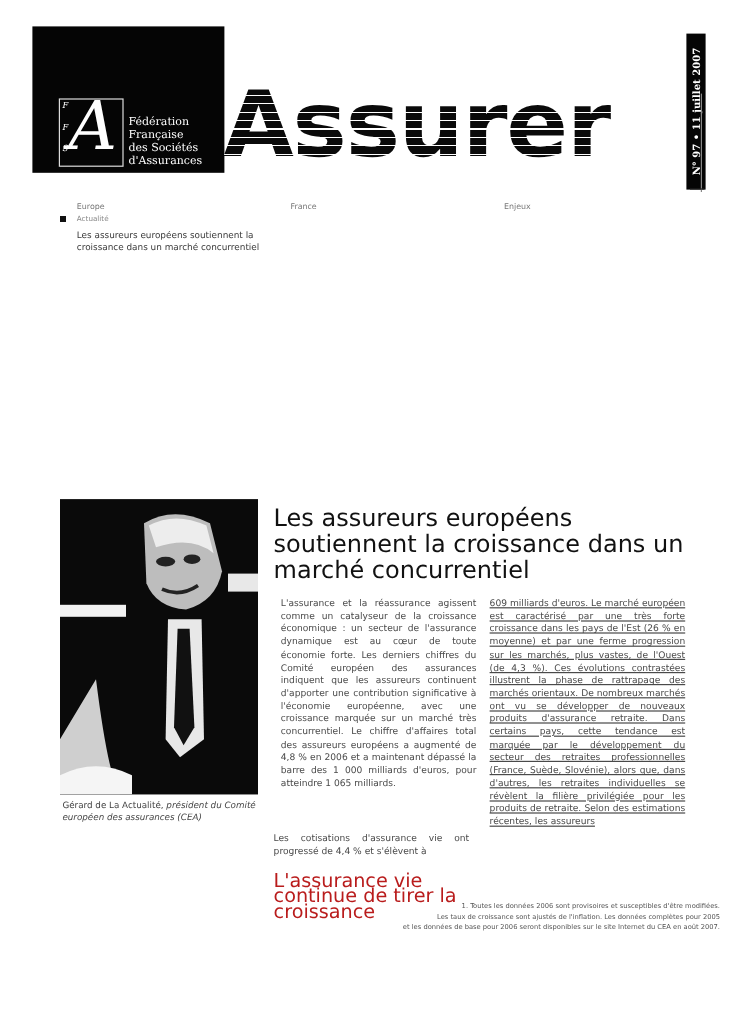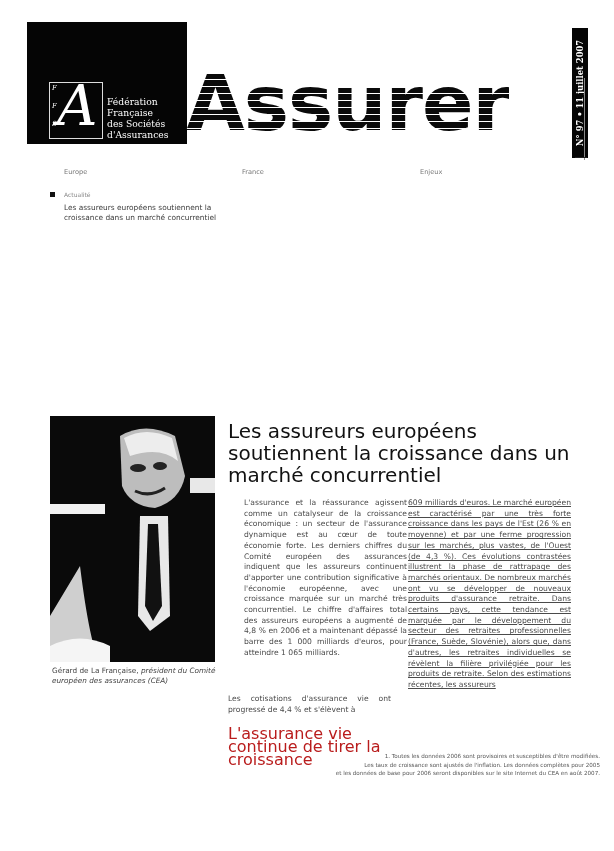--- a/index.html
+++ b/index.html
@@ -13,35 +13,35 @@
   #logo-text{left:80px;top:74px;color:#fff;font-family:"DejaVu Serif",serif;font-size:9.2px;line-height:11px;}
   #brand-title{left:186px;top:66px;font-family:"DejaVu Sans",sans-serif;font-weight:bold;font-size:76px;letter-spacing:-1px;line-height:1;color:#0a0a0a;
     background:repeating-linear-gradient(to bottom,#0a0a0a 0px,#0a0a0a 6px,#ffffff 6px,#ffffff 7px);-webkit-background-clip:text;background-clip:text;-webkit-text-fill-color:transparent;}
   #issue-band{left:572px;top:28px;width:16px;height:130px;background:#050505;}
   #issue-text{left:572px;top:28px;width:16px;height:130px;display:flex;align-items:center;justify-content:center;}
   #issue-text span{transform:rotate(-90deg);white-space:nowrap;color:#fff;font-family:"DejaVu Serif",serif;font-weight:bold;font-size:8.4px;}
   #issue-rule{left:584px;top:78px;width:1px;height:82px;background:#888;}
   #issue-under{left:575px;top:157px;width:12px;height:1px;background:#222;}
   
   .sum-col{width:175px;font-size:7.4px;line-height:9.5px;color:#3a3a3a;}
-  .sum-label{font-size:6.6px;color:#777;margin-bottom:12px;margin-left:14px;}
+  .sum-label{font-size:6.6px;color:#777;margin-bottom:0;margin-left:14px;}
   .sum-item{position:relative;padding-left:14px;margin-bottom:14px;}
   .sum-bullet{position:absolute;left:0;top:2px;width:5px;height:5px;background:#111;}
   .sum-tag{font-size:6px;color:#888;margin-bottom:4px;display:block;}
   .sum-text{display:block;}
   
   #photo{left:50px;top:416px;width:165px;height:246px;background:#0a0a0a;overflow:hidden;}
   #photo svg{display:block;}
   #caption{left:52px;top:666px;width:180px;font-size:7.3px;line-height:10px;color:#444;}
   #caption .role{font-style:italic;}
   
   #headline{left:228px;top:420px;width:370px;font-family:"DejaVu Sans",sans-serif;font-size:20px;line-height:22px;color:#111;font-weight:500;}
   
   .body-col{width:163px;font-size:7.6px;line-height:10.7px;color:#4a4a4a;text-align:justify;}
-  #col1{left:244px;top:498px;}
+  #col1{left:234px;top:498px;}
   #col2{left:408px;top:498px;text-decoration:underline;}
   #subhead{left:228px;top:683px;width:170px;font-size:16px;line-height:13px;color:#b91c1c;margin-top:44px;}
   #col1b{left:228px;top:694px;}
   #footnote{left:300px;top:752px;width:300px;font-size:5.6px;line-height:8.5px;color:#555;text-align:right;}
 </style>
 </head>
 <body>
 
 <div id="logo-block" class="abs">
   <div id="logo-frame" class="abs"></div>
@@ -93,21 +93,21 @@
     <ellipse cx="88" cy="52" rx="8" ry="4" fill="#222"></ellipse>
     <ellipse cx="110" cy="50" rx="7" ry="4" fill="#222"></ellipse>
     <path d="M85 75 Q100 82 115 72" stroke="#222" stroke-width="3" fill="none"></path>
     <path d="M90 100 L118 100 L120 200 L100 215 L88 200 Z" fill="#e8e8e8"></path>
     <path d="M98 108 L108 108 L112 190 L103 205 L95 190 Z" fill="#111"></path>
     <path d="M30 150 Q40 230 50 246 L0 246 L0 200 Z" fill="#cfcfcf"></path>
     <path d="M0 230 Q30 215 60 230 L60 246 L0 246 Z" fill="#f5f5f5"></path>
   </svg>
 </div>
 <div id="caption" class="abs">
-  <span>Gérard de La Française,</span>
+  <span>Gérard de La Actualité,</span>
   <span class="role">président du Comité européen des assurances (CEA)</span>
 </div>
 
 <div id="headline" class="abs">Les assureurs européens soutiennent la croissance dans un marché concurrentiel</div>
 <div id="col1" class="abs body-col">L'assurance et la réassurance agissent comme un catalyseur de la croissance économique : un secteur de l'assurance dynamique est au cœur de toute économie forte. Les derniers chiffres du Comité européen des assurances indiquent que les assureurs continuent d'apporter une contribution significative à l'économie européenne, avec une croissance marquée sur un marché très concurrentiel. Le chiffre d'affaires total des assureurs européens a augmenté de 4,8 % en 2006 et a maintenant dépassé la barre des 1 000 milliards d'euros, pour atteindre 1 065 milliards.</div>
 <div id="subhead" class="abs">L'assurance vie continue de tirer la croissance</div>
 <div id="col1b" class="abs body-col">Les cotisations d'assurance vie ont progressé de 4,4 % et s'élèvent à</div>
 <div id="col2" class="abs body-col">609 milliards d'euros. Le marché européen est caractérisé par une très forte croissance dans les pays de l'Est (26 % en moyenne) et par une ferme progression sur les marchés, plus vastes, de l'Ouest (de 4,3 %). Ces évolutions contrastées illustrent la phase de rattrapage des marchés orientaux. De nombreux marchés ont vu se développer de nouveaux produits d'assurance retraite. Dans certains pays, cette tendance est marquée par le développement du secteur des retraites professionnelles (France, Suède, Slovénie), alors que, dans d'autres, les retraites individuelles se révèlent la filière privilégiée pour les produits de retraite. Selon des estimations récentes, les assureurs</div>
 
 <div id="footnote" class="abs">

